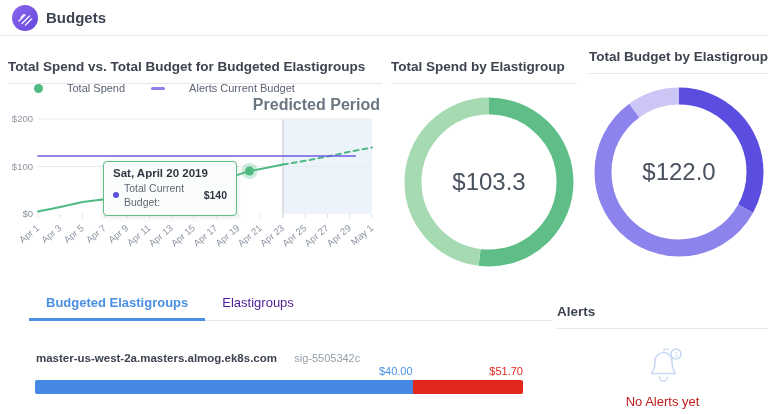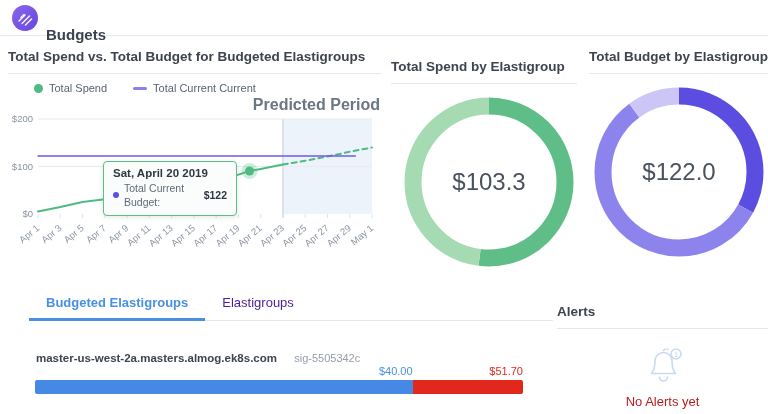--- a/index.html
+++ b/index.html
@@ -3,31 +3,31 @@
 <meta charset="utf-8">
 <style>
   * { margin:0; padding:0; box-sizing:border-box; }
   html,body { width:768px; height:414px; background:#fff; overflow:hidden;
     font-family:"Liberation Sans","DejaVu Sans",sans-serif; -webkit-font-smoothing:antialiased; }
   .stage { position:relative; width:768px; height:414px; background:#fff; }
 
   
   .header { position:absolute; top:0; left:0; width:768px; height:36px; border-bottom:1px solid #e7e9ec; background:#fff; }
   .logo { position:absolute; left:12px; top:5px; width:26px; height:26px; }
-  .header-title { position:absolute; left:46px; top:17px; line-height:36px; font-size:15px; font-weight:700; color:#3b4252; }
+  .header-title { position:absolute; left:46px; top:0; line-height:36px; font-size:15px; font-weight:700; color:#3b4252; }
 
   
   .panel-title { font-size:13.5px; font-weight:700; color:#3d4450; }
   .divider { height:1px; background:#e5e7ea; }
 
   .panel-left { position:absolute; left:8px; top:44px; width:374px; height:242px; }
-  .panel-left .panel-title { padding-top:5px; }
+  .panel-left .panel-title { padding-top:5px;margin-top:10px; }
   .panel-left .divider { margin-top:9px; }
   .legend { position:absolute; left:26px; top:38px; display:flex; gap:26px; align-items:center; font-size:11px; color:#5a6472; }
-  .legend-item { display:flex; align-items:center; gap:6px; }
+  .legend-item { display:flex; align-items:center; gap:24px; }
   .dot { width:9px; height:9px; border-radius:50%; background:#4fba82; display:inline-block; }
   .dash { width:14px; height:3px; border-radius:2px; background:#8b80ec; display:inline-block; }
   .predicted-label { position:absolute; right:2px; top:52px; font-size:16px; color:#6b7682;font-weight:bold; }
   svg.chart { position:absolute; left:0; top:66px; }
 
   .tooltip { position:absolute; left:95px; top:117px; width:134px; background:#fbfdfc; border:1px solid #5fbe88;
     border-radius:4px; box-shadow:0 1px 5px rgba(40,80,60,.15); padding:5px 9px 6px 9px; z-index:5; }
   .tt-title { font-size:11.5px; font-weight:700; color:#2f3743; margin-bottom:2px; }
   .tt-row { font-size:10.5px; color:#5f6a76; line-height:14px; display:flex; align-items:center; }
   .bullet { width:6px; height:6px; border-radius:50%; display:inline-block; margin-right:5px; flex:0 0 auto; }
@@ -94,21 +94,21 @@
     <div class="panel-title">Total Spend vs. Total Budget for Budgeted Elastigroups</div>
     <div class="divider"></div>
 
     <div class="legend">
       <div class="legend-item">
         <span class="dot"></span>
         <span>Total Spend</span>
       </div>
       <div class="legend-item">
         <span class="dash"></span>
-        <span>Total Current Current</span>
+        <span>Alerts Current Budget</span>
       </div>
     </div>
 
     <div class="predicted-label">Predicted Period</div>
 
     <svg class="chart" width="374" height="176" viewBox="0 0 374 176">
         <rect x="274.93333333333334" y="9" width="89.06666666666666" height="95" fill="#edf3fb"></rect>
         <line x1="274.93333333333334" y1="9" x2="274.93333333333334" y2="108" stroke="#c3c9d2" stroke-width="1"></line>
         <text x="25" y="107" text-anchor="end" font-size="9.5" fill="#8a93a0">$0</text>
         <line x1="30" y1="56.5" x2="364" y2="56.5" stroke="#e9ebef" stroke-width="1"></line>
@@ -152,21 +152,21 @@
         <path d="M30.0 46.0 L347.3 46.0" fill="none" stroke="#6e5be6" stroke-width="1.5" stroke-linecap="round"></path>
         <circle cx="241.53333333333333" cy="61.0125" r="8" fill="#4fba82" opacity="0.28"></circle>
         <circle cx="241.53333333333333" cy="61.0125" r="4.5" fill="#4fba82"></circle>
       </svg>
 
     <div class="tooltip">
       <div class="tt-title">Sat, April 20 2019</div>
       <div class="tt-row">
         <span class="bullet purple"></span>
         <span>Total Current Budget:</span>
-        <b>$122</b>
+        <b>$140</b>
       </div>
     </div>
   </div>
 
   <div class="panel-mid">
     <div class="panel-title">Total Spend by Elastigroup</div>
     <div class="divider"></div>
     <svg class="donut" width="172" height="172" viewBox="0 0 172 172">
       <g class="segs" transform="rotate(-90 86 86)">
           <circle cx="86" cy="86" r="76" fill="none" stroke="#5fbe88" stroke-width="17" pathLength="100" stroke-dasharray="52 48" stroke-dashoffset="0"></circle>

